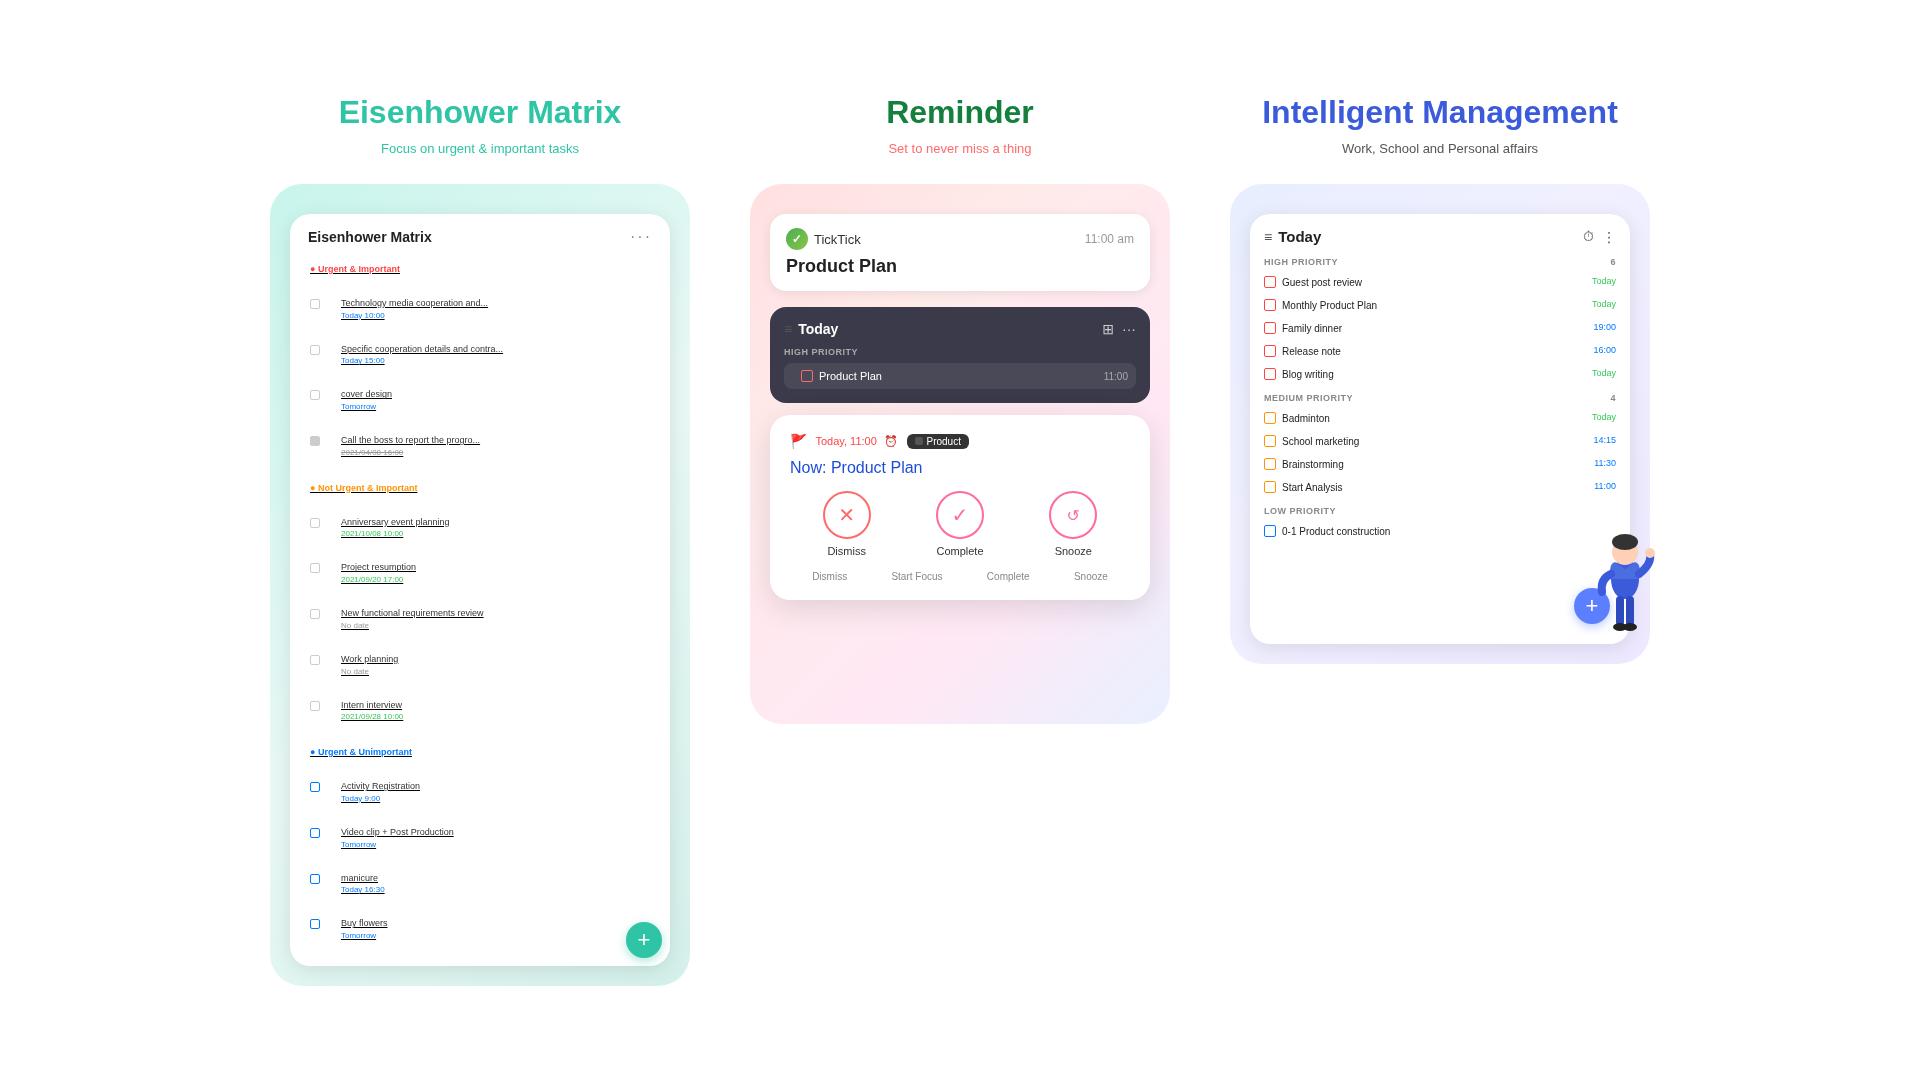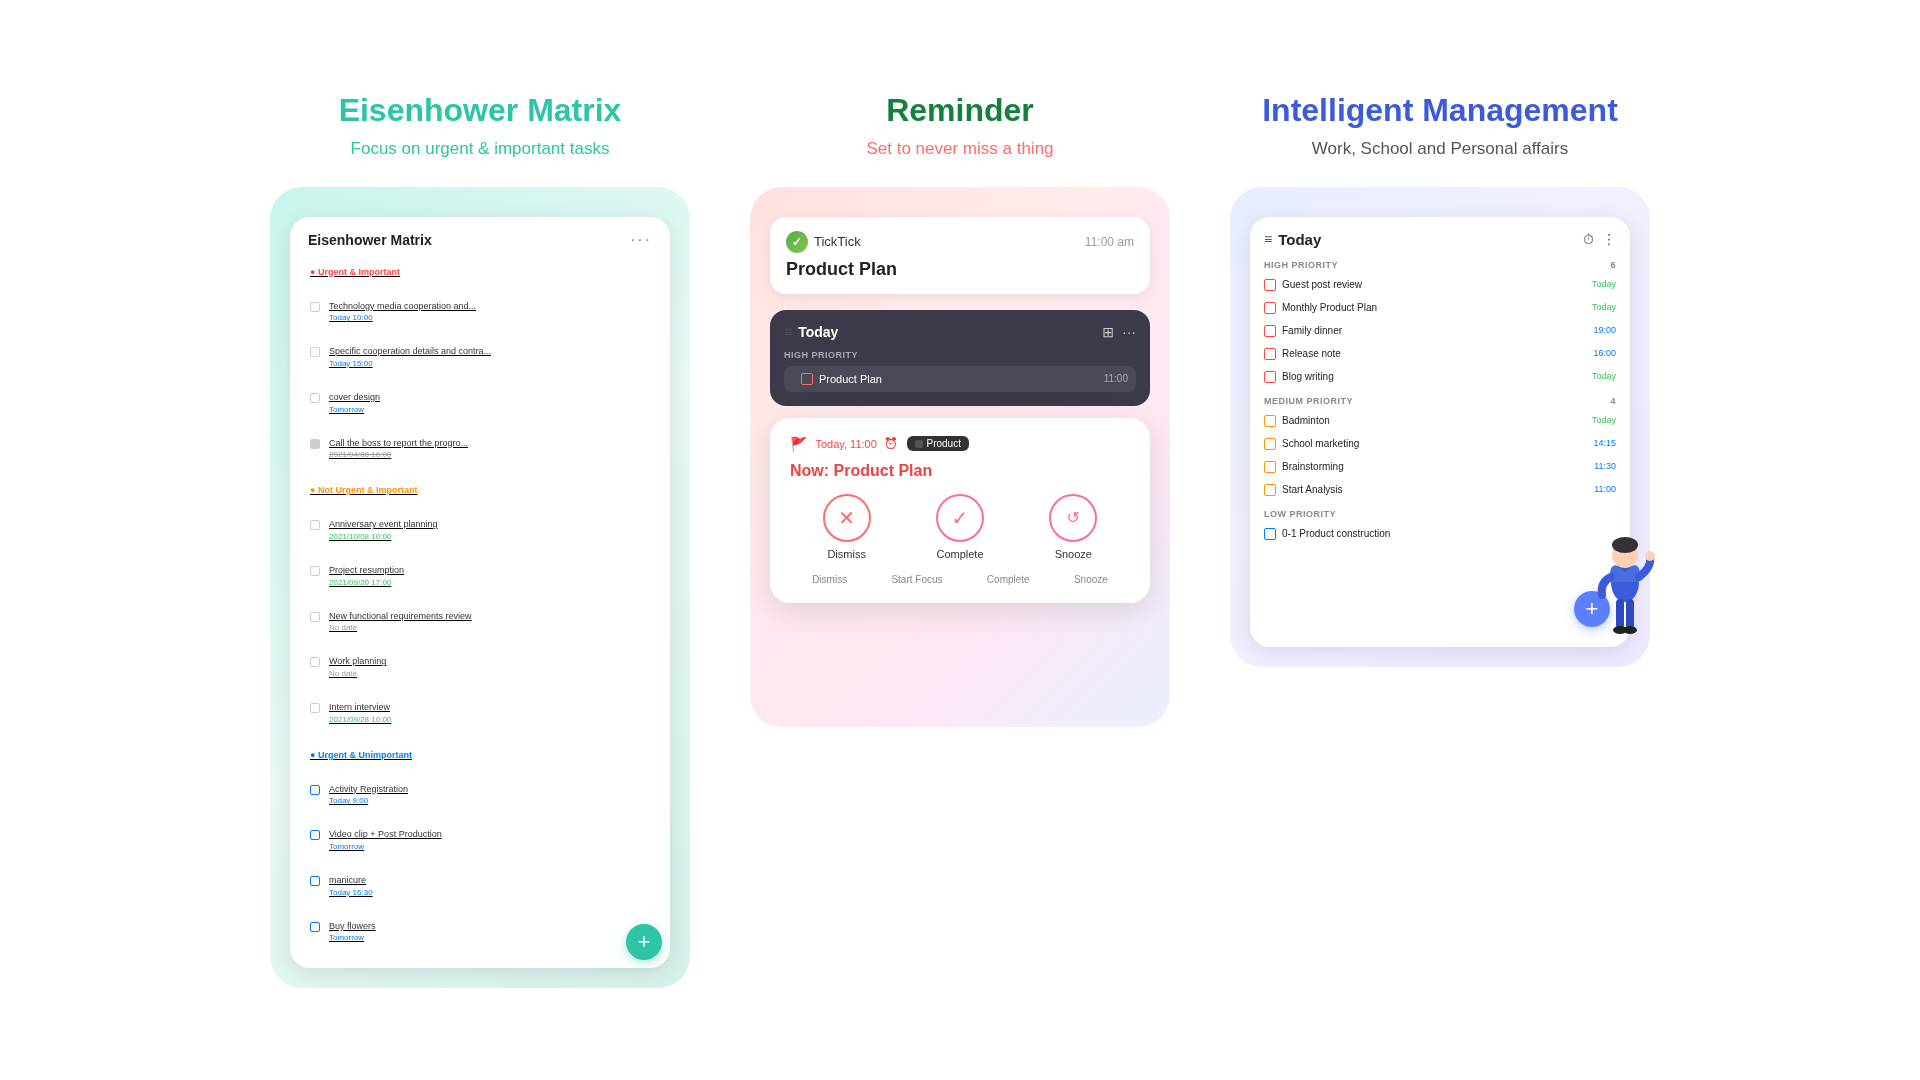--- a/index.html
+++ b/index.html
@@ -27,21 +27,21 @@
       align-items: center;
       width: 420px;
     }
     .card-title {
       font-size: 32px;
       font-weight: 700;
       margin-bottom: 10px;
       text-align: center;
     }
     .card-subtitle {
-      font-size: 17px;
+      font-size: 13px;
       color: #555;
       margin-bottom: 28px;
       text-align: center;
     }
 
     
     .card1 .card-title { color: #2ec4a5; }
     .card1 .card-subtitle { color: #2ec4a5; }
     .card1-bg {
       background: linear-gradient(135deg, #c8f5ec 0%, #e8f8f5 50%, #d4f0ea 100%);
@@ -85,21 +85,21 @@
       margin-bottom: 6px;
     }
     .q-urgent-important .quadrant-label { color: #ff4444; }
     .q-not-urgent-important .quadrant-label { color: #ff9500; }
     .q-urgent-unimportant .quadrant-label { color: #007aff; }
     .q-not-urgent-unimportant .quadrant-label { color: #34c759; }
 
     .task-item {
       display: flex;
       align-items: flex-start;
-      gap: 9px;
+      gap: 21px;
       margin-bottom: 6px;
       margin-top: 24px;
     }
     .task-checkbox {
       width: 10px;
       height: 10px;
       border: 1.5px solid #ccc;
       border-radius: 2px;
       flex-shrink: 0;
       margin-top: 1px;
@@ -252,21 +252,21 @@
       border-radius: 6px;
       padding: 2px 8px;
     }
     .reminder-product-dot {
       width: 8px;
       height: 8px;
       background: #555;
       border-radius: 2px;
     }
     .reminder-product-text { font-size: 10px; color: #fff; }
-    .reminder-task-name { font-size: 16px; font-weight: 700; color: #ef4444; margin-bottom: 14px; }
+    .reminder-task-name { font-size: 16px; font-weight: 400; color: #1d4ed8; margin-bottom: 14px; }
 
     .reminder-actions {
       display: flex;
       justify-content: space-around;
       margin-bottom: 14px;
     }
     .reminder-action {
       display: flex;
       flex-direction: column;
       align-items: center;

